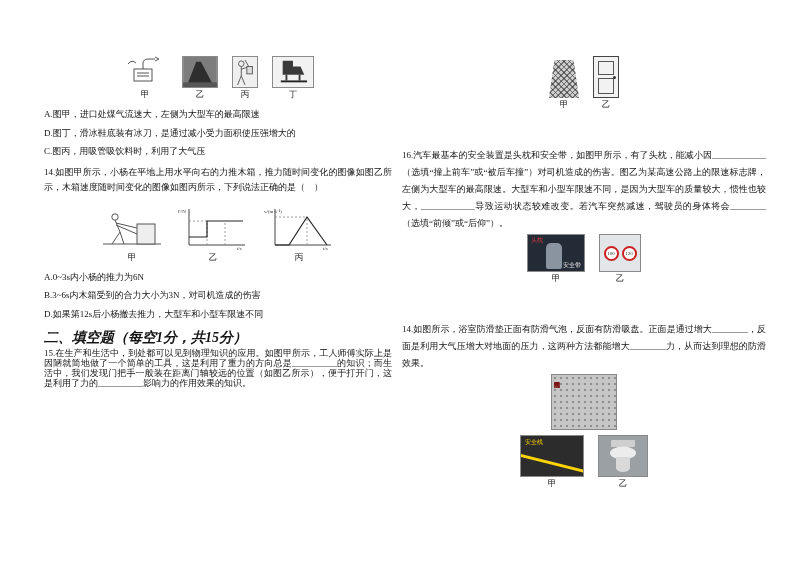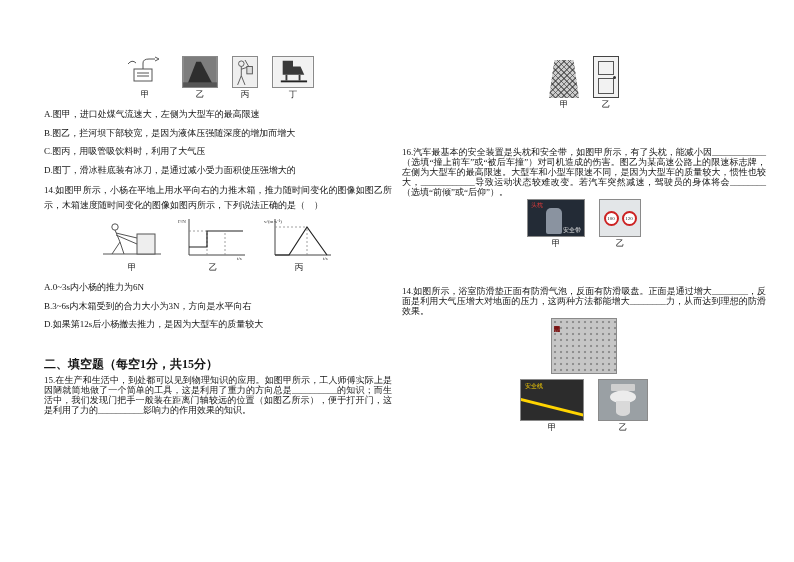--- a/index.html
+++ b/index.html
@@ -4,24 +4,24 @@
 <style>
   html,body{margin:0;padding:0;}
   body{width:794px;height:562px;background:#ffffff;overflow:hidden;}
   .page{position:relative;width:794px;height:562px;background:#fff;color:#151515;
         font-family:"Liberation Serif","DejaVu Serif",serif;}
   .col{position:absolute;top:54px;font-size:9px;line-height:15px;text-align:justify;}
   .col-left{left:44px;width:348px;}
   .col-right{left:402px;width:364px;}
   p{margin:0;}
   .opt{line-height:18.5px;white-space:normal;}
-  .stem{margin:4px 0 2px;line-height:15px;}
+  .stem{margin:4px 0 10px;line-height:15px;}
   .q{margin:3px 0 2px;line-height:10px;}
-  .col-right .q{line-height:10px;margin-top:37px;}
-  .sec-header{font-weight:bold;font-size:12px;margin:23px 0 3px;}
+  .col-right .q{line-height:17px;margin-top:37px;}
+  .sec-header{font-weight:bold;font-size:14px;margin:7px 0 3px;font-style:italic;}
   .figrow{display:flex;justify-content:center;align-items:flex-end;gap:14px;margin:2px 0 5px;}
   .fig{display:flex;flex-direction:column;align-items:center;}
   .figlab{font-size:8.5px;line-height:11px;margin-top:1px;text-align:center;}
   .photo{border:1px solid #8a8a8a;box-sizing:border-box;}
   .ax{font-size:5px;fill:#333;font-family:"Liberation Serif",serif;}
   
   .basket{width:30px;height:38px;background:
       repeating-linear-gradient(45deg, rgba(40,40,40,.55) 0 1px, transparent 1px 4px),
       repeating-linear-gradient(-45deg, rgba(40,40,40,.55) 0 1px, transparent 1px 4px),
       #cdcdcd;
@@ -96,23 +96,22 @@
           <path d="M10 4 h11 v6 h8 l4 9 H10 z" fill="#3a3a3a"></path>
           <rect x="13" y="19" width="2" height="6" fill="#3a3a3a"></rect>
           <rect x="27" y="19" width="2" height="6" fill="#3a3a3a"></rect>
           <rect x="8" y="25" width="28" height="2" fill="#222"></rect>
         </svg>
         <div class="figlab">丁</div>
       </div>
     </div>
 
     <div class="opt">A.图甲，进口处煤气流速大，左侧为大型车的最高限速</div>
-    <div class="opt">B.图乙，拦河坝下部较宽，是因为液体压强随深度的增加而增大</div>
+    <div class="opt">D.图丁，滑冰鞋底装有冰刀，是通过减小受力面积使压强增大的</div>
     <div class="opt">C.图丙，用吸管吸饮料时，利用了大气压</div>
-    <div class="opt">D.图丁，滑冰鞋底装有冰刀，是通过减小受力面积使压强增大的</div>
 
     <p class="stem">14.如图甲所示，小杨在平地上用水平向右的力推木箱，推力随时间变化的图像如图乙所示，木箱速度随时间变化的图像如图丙所示，下列说法正确的是（　）</p>
 
     <div class="figrow">
       <div class="fig">
         <svg width="62" height="44" viewBox="0 0 62 44">
           <g fill="none" stroke="#555" stroke-width="1">
             <path d="M2 37 H60"></path>
             <rect x="36" y="17" width="18" height="20" fill="#eee"></rect>
             <circle cx="14" cy="10" r="3.2"></circle>
@@ -145,22 +144,22 @@
           </g>
           <polyline points="12,40 26,40 44,12 64,40" fill="none" stroke="#222" stroke-width="1.2"></polyline>
           <text class="ax" x="1" y="8">v/(m·s⁻¹)</text>
           <text class="ax" x="60" y="45">t/s</text>
         </svg>
         <div class="figlab">丙</div>
       </div>
     </div>
 
     <div class="opt">A.0~3s内小杨的推力为6N</div>
-    <div class="opt">B.3~6s内木箱受到的合力大小为3N，方向是水平向右</div>
-    <div class="opt">D.如果第12s后小杨撤去推力，是因为大型车的质量较大</div>
+    <div class="opt">B.3~6s内木箱受到的合力大小为3N，对司机造成的伤害</div>
+    <div class="opt">D.如果第12s后小杨撤去推力，大型车和小型车限速不同</div>
 
     <div class="sec-header">二、填空题（每空1分，共15分）</div>
 
     <p class="q">15.在生产和生活中，到处都可以见到物理知识的应用。如图甲所示，工人师傅实际上是因陋就简地做了一个简单的工具，这是利用了重力的方向总是__________的知识；而生活中，我们发现门把手一般装在距离门轴较远的位置（如图乙所示），便于打开门，这是利用了力的__________影响力的作用效果的知识。</p>
   </div>
 
   <div class="col col-right">
 
     <div class="figrow">
       <div class="fig">

